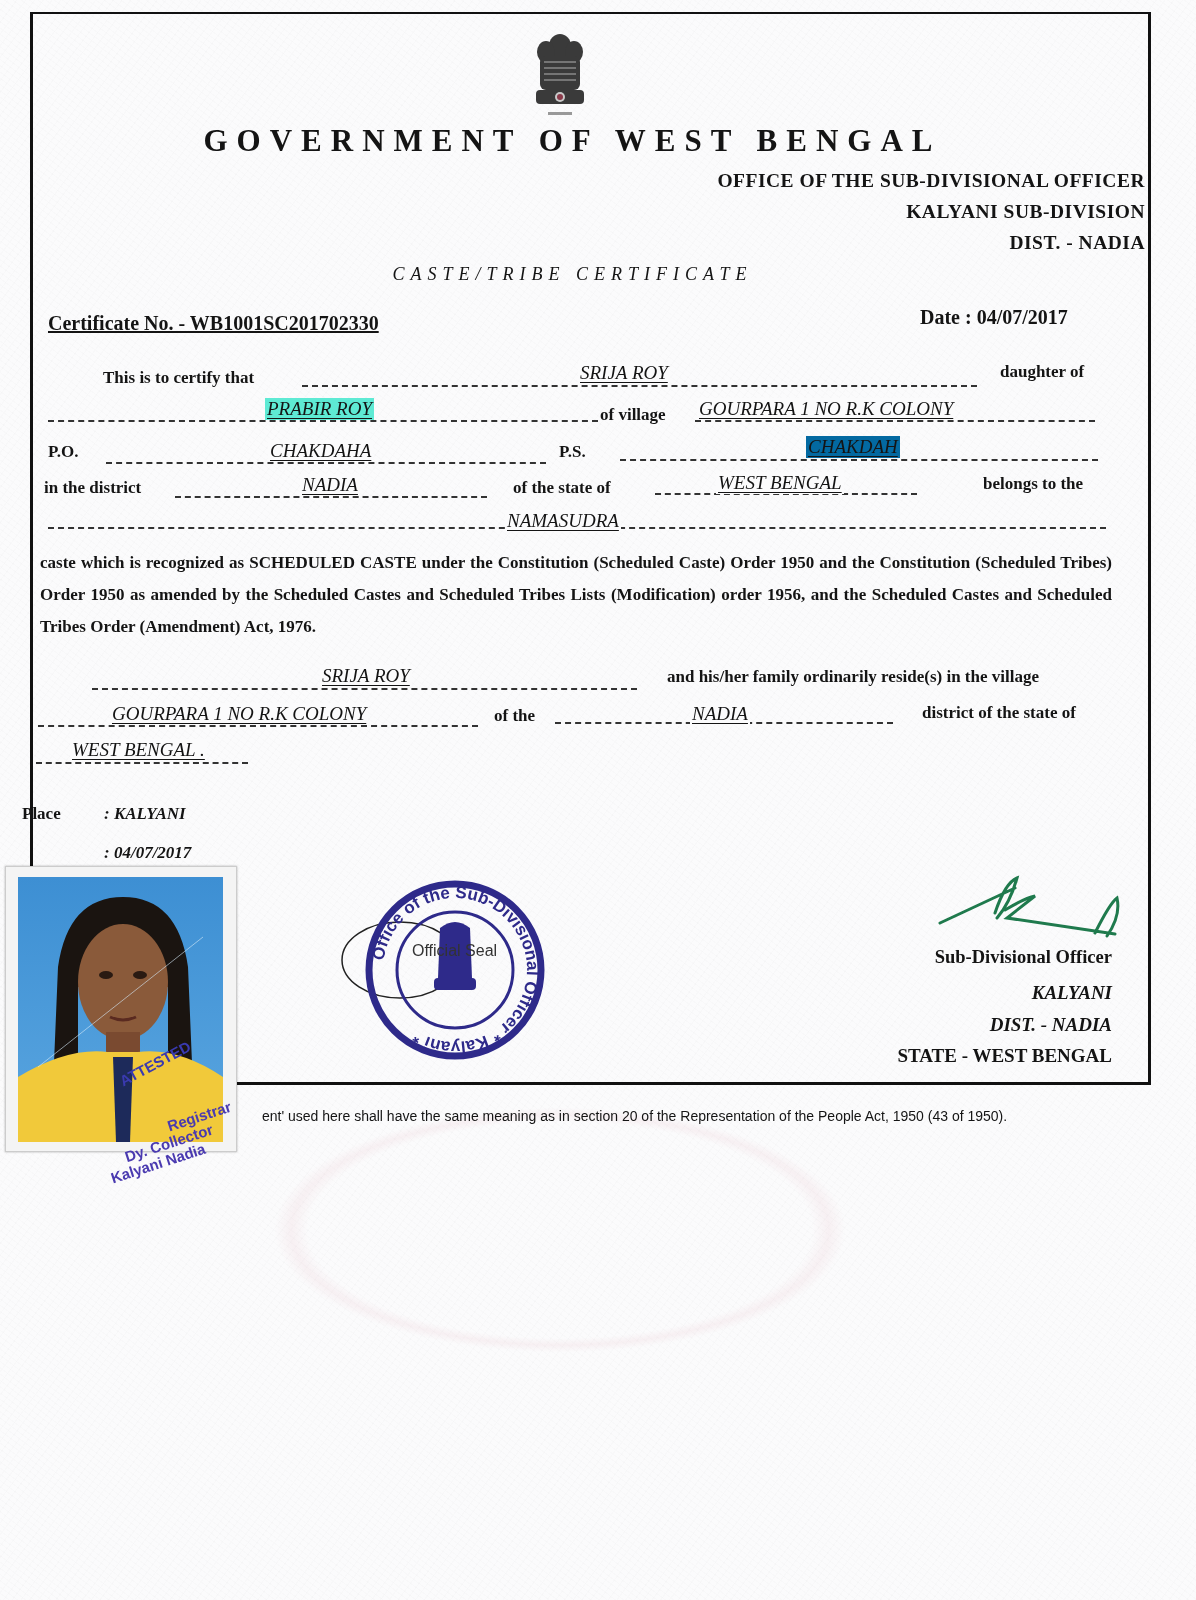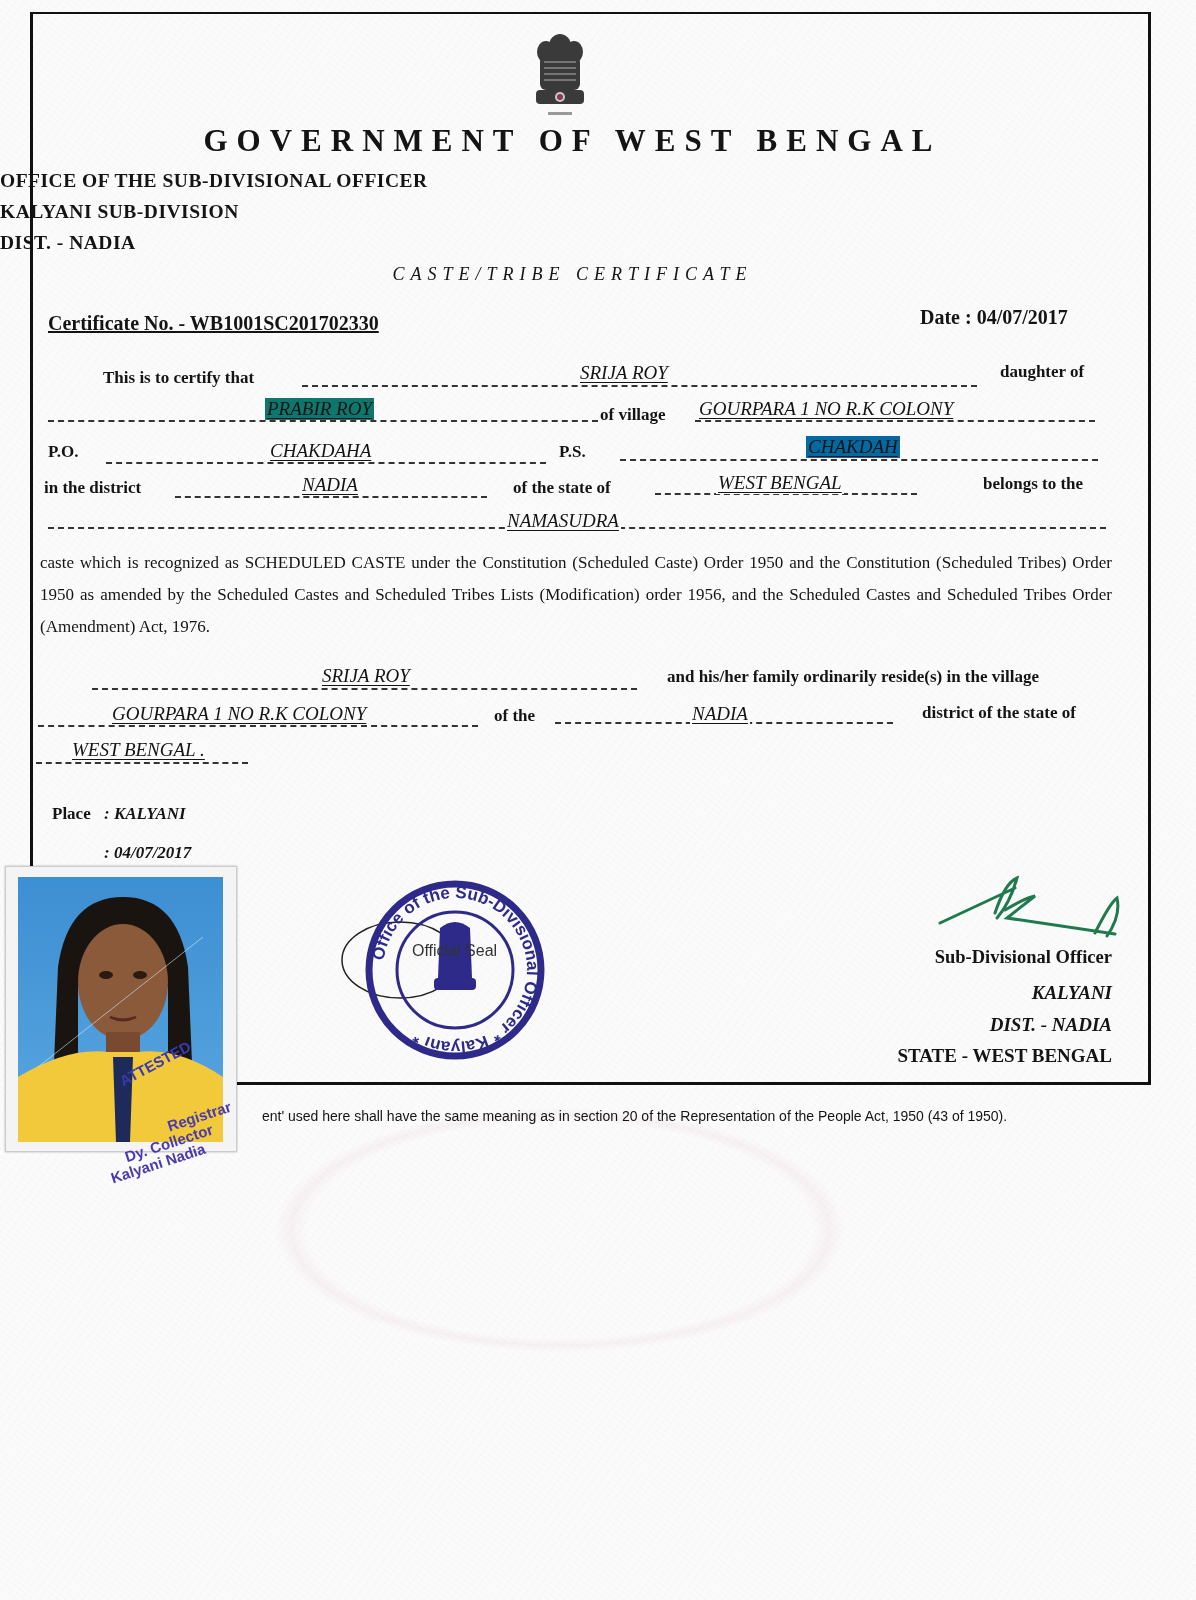--- a/index.html
+++ b/index.html
@@ -19,34 +19,34 @@
   .frame {
     position:absolute; left:30px; top:12px; width:1115px; height:1068px;
     border:3px solid #111; border-top-width:2px;
   }
   .abs { position:absolute; }
   .emblem { left:528px; top:28px; width:64px; height:92px; }
   .gov-title {
     left:0; width:1145px; top:123px; text-align:center;
     font-size:31px; font-weight:bold; letter-spacing:9px;
   }
-  .sub-head { left:0; width:1145px; text-align:left; font-size:19.5px; font-weight:bold; letter-spacing:0.5px; }
+  .sub-head { left:0; width:1145px; text-align:right; font-size:19.5px; font-weight:bold; letter-spacing:0.5px; }
   .cert-title {
     left:0; width:1145px; top:264px; text-align:center;
     font-size:18px; font-style:italic; letter-spacing:6px;
   }
   .cert-no { left:48px; top:312px; font-size:20px; font-weight:bold;text-decoration:underline; }
   .cert-date { left:920px; top:306px; font-size:20px; font-weight:bold; }
   .lbl { font-size:17px; font-weight:bold; }
   .val { font-size:19px; font-style:italic; text-decoration:underline; text-underline-offset:3px; }
   .dash {
     position:absolute; height:0; border-top:2px dashed #333;
   }
   .para {
-    left:40px; width:1072px; top:547px; font-size:17px; font-weight:normal;
+    left:40px; width:1072px; top:547px; font-size:17px; font-weight:bold;
     line-height:32px; text-align:justify;
   }
   .photo {
     left:5px; top:866px; width:230px; height:284px;
     background:#f4f4f4; border:1px solid #ccc; box-shadow:0 0 2px rgba(0,0,0,0.3);
   }
   .photo-inner {
     position:absolute; left:12px; top:10px; width:205px; height:265px;
     background:linear-gradient(#3d8fd3,#5aa6e0);
     overflow:hidden;
@@ -90,21 +90,21 @@
 
 <div class="abs cert-no">Certificate No. - WB1001SC201702330</div>
 <div class="abs cert-date">Date : 04/07/2017</div>
 
 <div class="abs lbl" style="left:103px;top:368px">This is to certify that</div>
 <div class="dash" style="left:302px;top:385px;width:675px"></div>
 <div class="abs val" style="left:578px;top:362px;background:#fbfbfc;padding:0 2px">SRIJA ROY</div>
 <div class="abs lbl" style="left:1000px;top:362px">daughter of</div>
 
 <div class="dash" style="left:48px;top:420px;width:550px"></div>
-<div class="abs val" style="left:265px;top:398px;background:#0f766e;padding:0 2px">PRABIR ROY</div>
+<div class="abs val" style="left:265px;top:398px;background:#5eead4;padding:0 2px">PRABIR ROY</div>
 <div class="abs lbl" style="left:600px;top:405px">of village</div>
 <div class="dash" style="left:695px;top:420px;width:400px"></div>
 <div class="abs val" style="left:697px;top:398px;background:#fbfbfc;padding:0 2px">GOURPARA 1 NO R.K COLONY</div>
 
 <div class="abs lbl" style="left:48px;top:442px">P.O.</div>
 <div class="dash" style="left:106px;top:462px;width:440px"></div>
 <div class="abs val" style="left:268px;top:440px;background:#fbfbfc;padding:0 2px">CHAKDAHA</div>
 <div class="abs lbl" style="left:559px;top:442px">P.S.</div>
 <div class="dash" style="left:620px;top:459px;width:478px"></div>
 <div class="abs val" style="left:806px;top:436px;background:#0369a1;padding:0 2px">CHAKDAH</div>
@@ -127,21 +127,21 @@
 <div class="abs lbl" style="left:667px;top:667px">and his/her family ordinarily reside(s) in the village</div>
 <div class="dash" style="left:38px;top:725px;width:440px"></div>
 <div class="abs val" style="left:110px;top:703px;background:#fbfbfc;padding:0 2px">GOURPARA 1 NO R.K COLONY</div>
 <div class="abs lbl" style="left:494px;top:706px">of the</div>
 <div class="dash" style="left:555px;top:722px;width:338px"></div>
 <div class="abs val" style="left:690px;top:703px;background:#fbfbfc;padding:0 2px">NADIA</div>
 <div class="abs lbl" style="left:922px;top:703px">district of the state of</div>
 <div class="dash" style="left:36px;top:762px;width:212px"></div>
 <div class="abs val" style="left:70px;top:739px;background:#fbfbfc;padding:0 2px">WEST BENGAL .</div>
 
-<div class="abs lbl" style="left:52px;top:804px">Place</div>
+<div class="abs lbl" style="left:22px;top:804px">Place</div>
 <div class="abs" style="left:104px;top:804px;font-size:17px;font-style:italic;font-weight:bold">: KALYANI</div>
 <div class="abs lbl" style="left:34px;top:865px">Date</div>
 <div class="abs" style="left:104px;top:843px;font-size:17px;font-style:italic;font-weight:bold">: 04/07/2017</div>
 
 <div class="abs photo">
   <div class="photo-inner">
     <svg width="205" height="265" viewBox="0 0 205 265">
       <path d="M40 90 Q50 20 105 20 Q160 20 170 90 L175 210 L150 210 L150 110 L60 110 L60 210 L35 210 Z" fill="#1a1410"></path>
       <ellipse cx="105" cy="105" rx="45" ry="58" fill="#8a5a3a"></ellipse>
       <ellipse cx="88" cy="98" rx="7" ry="4" fill="#2a1a12"></ellipse>

